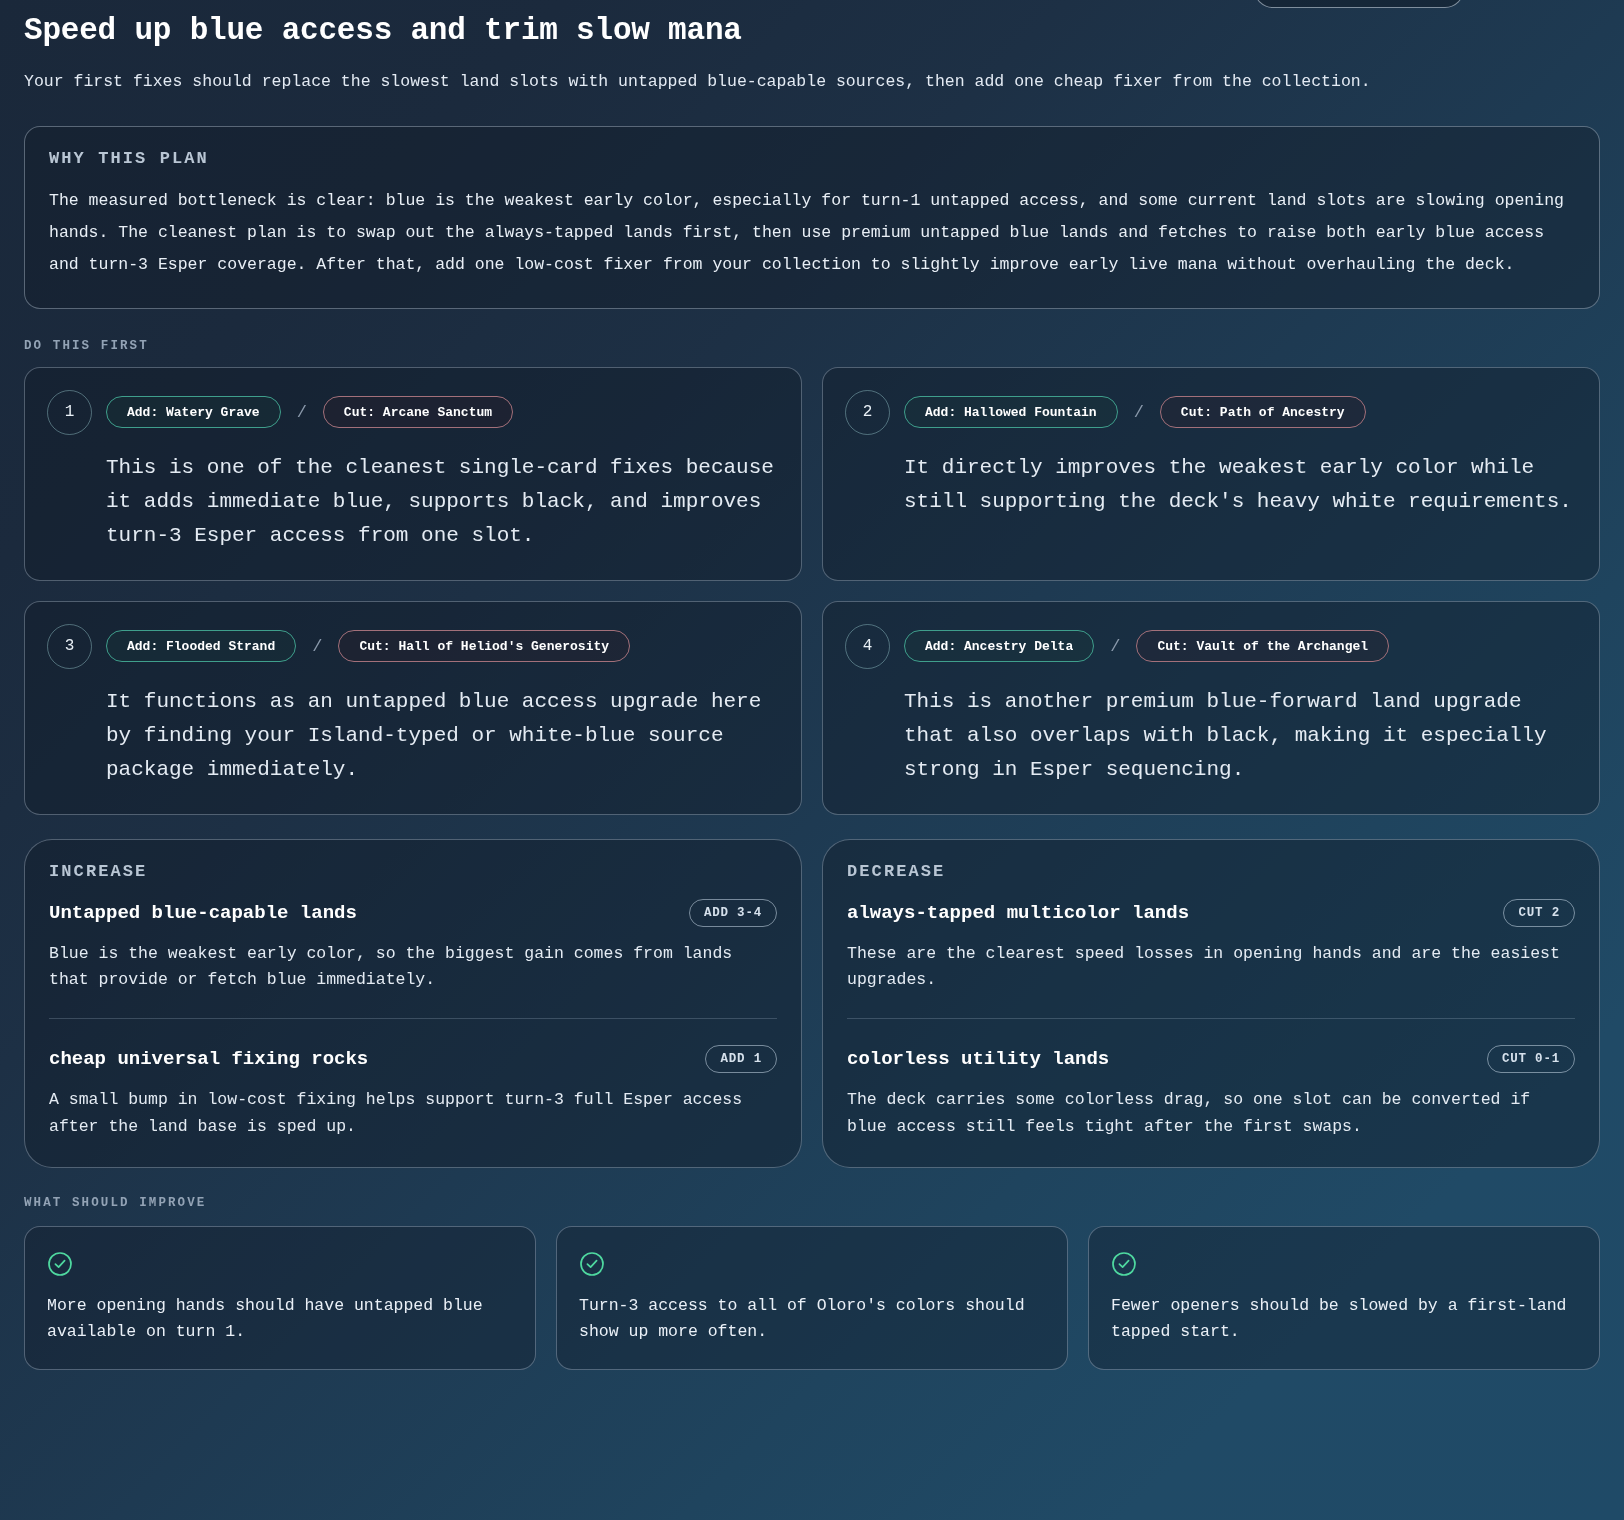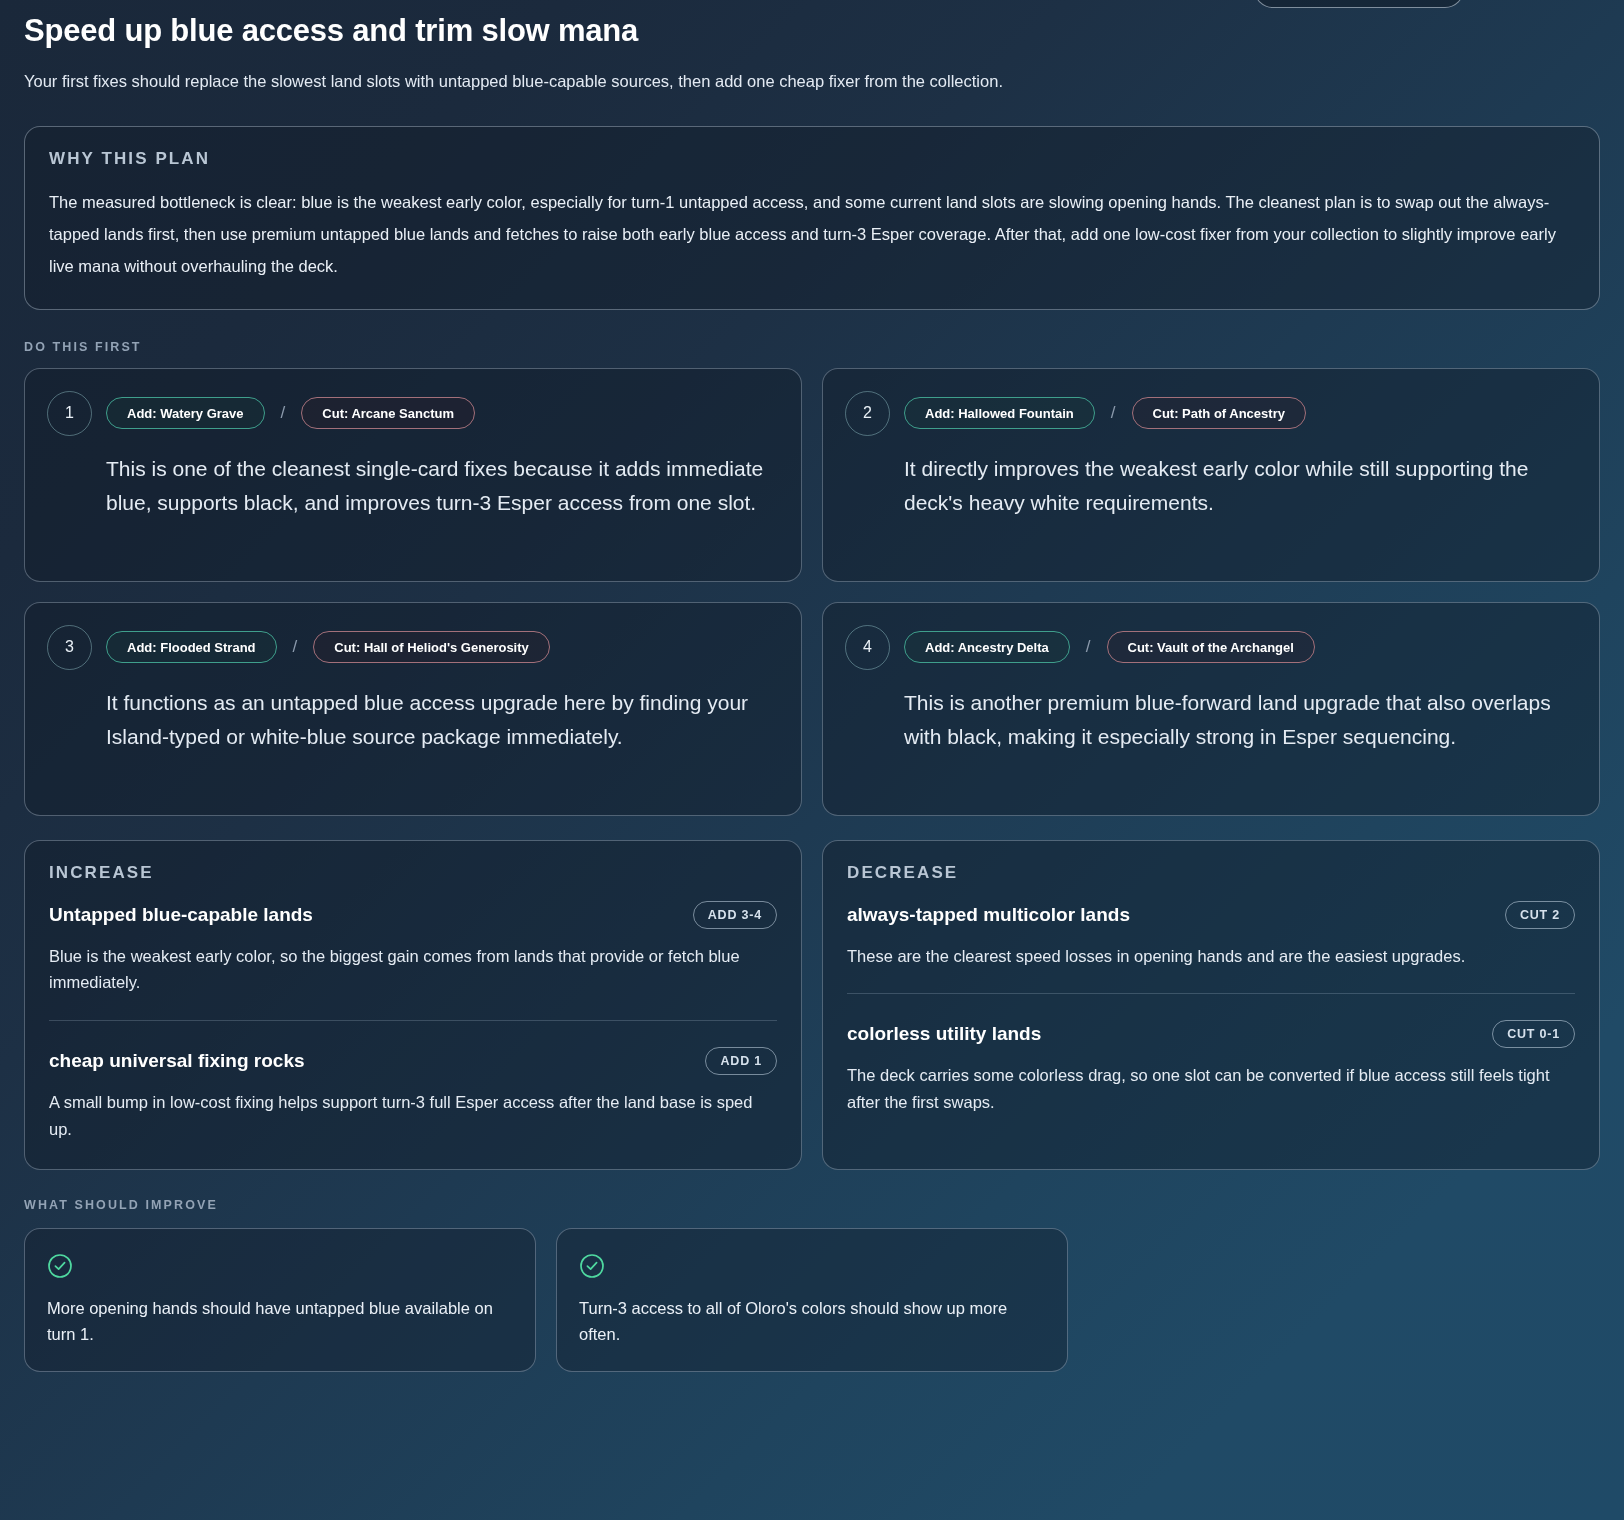--- a/index.html
+++ b/index.html
@@ -24,20 +24,21 @@
         #1f4a67 100%);
     color: #e8eef5;
     position: relative;
   }
 
   .page {
     position: relative;
     padding: 0 24px;
     width: 1624px;
     height: 1520px;
+    font-family: Liberation Mono, monospace;
   }
 
   
   .top-cut-pill {
     position: absolute;
     top: -30px;
     right: 160px;
     width: 210px;
     height: 38px;
     border: 1px solid rgba(215,228,240,0.55);
@@ -163,21 +164,21 @@
   .step-note {
     margin-top: 16px;
     margin-left: 59px;
     font-size: 21px;
     line-height: 1.62;
     color: #e4ebf3;
   }
 
   .delta-card {
     border: 1px solid rgba(196,212,230,0.34);
-    border-radius: 16px;
+    border-radius: 28px;
     background: rgba(16,25,38,0.40);
     padding: 22px 24px 26px 24px;
   }
 
   .delta-row + .delta-row {
     margin-top: 24px;
     padding-top: 26px;
     border-top: 1px solid rgba(190,208,226,0.22);
   }
 
@@ -375,17 +376,26 @@
       <div class="improve-card">
         <span class="check-icon">
           <svg width="26" height="26" viewBox="0 0 26 26" fill="none">
             <circle cx="13" cy="13" r="11" stroke="#4fd9a0" stroke-width="1.7"></circle>
             <path d="M8.4 13.1 L11.6 16.2 L17.6 9.7" stroke="#4fd9a0" stroke-width="1.7" fill="none" stroke-linecap="round" stroke-linejoin="round"></path>
           </svg>
         </span>
         <div class="improve-text">Turn-3 access to all of Oloro's colors should show up more often.</div>
       </div>
 
+      <div class="improve-card">
+        <span class="check-icon">
+          <svg width="26" height="26" viewBox="0 0 26 26" fill="none">
+            <circle cx="13" cy="13" r="11" stroke="#4fd9a0" stroke-width="1.7"></circle>
+            <path d="M8.4 13.1 L11.6 16.2 L17.6 9.7" stroke="#4fd9a0" stroke-width="1.7" fill="none" stroke-linecap="round" stroke-linejoin="round"></path>
+          </svg>
+        </span>
+        <div class="improve-text">Fewer openers should be slowed by a first-land tapped start.</div>
+      </div>
 
     </div>
   </div>
 
 </div>
 
 </body></html>

